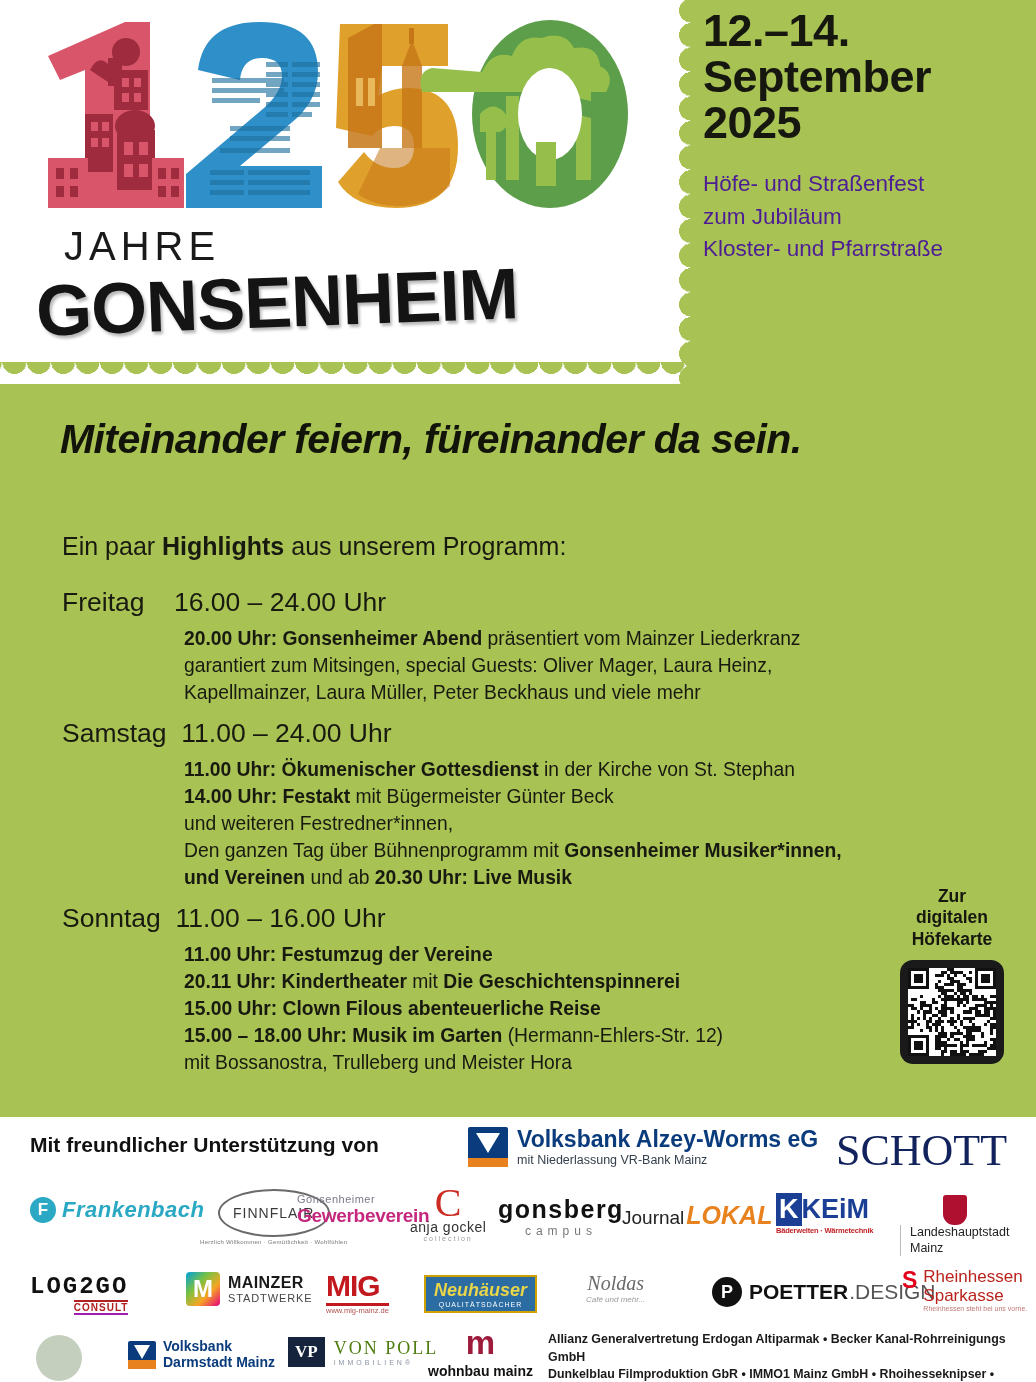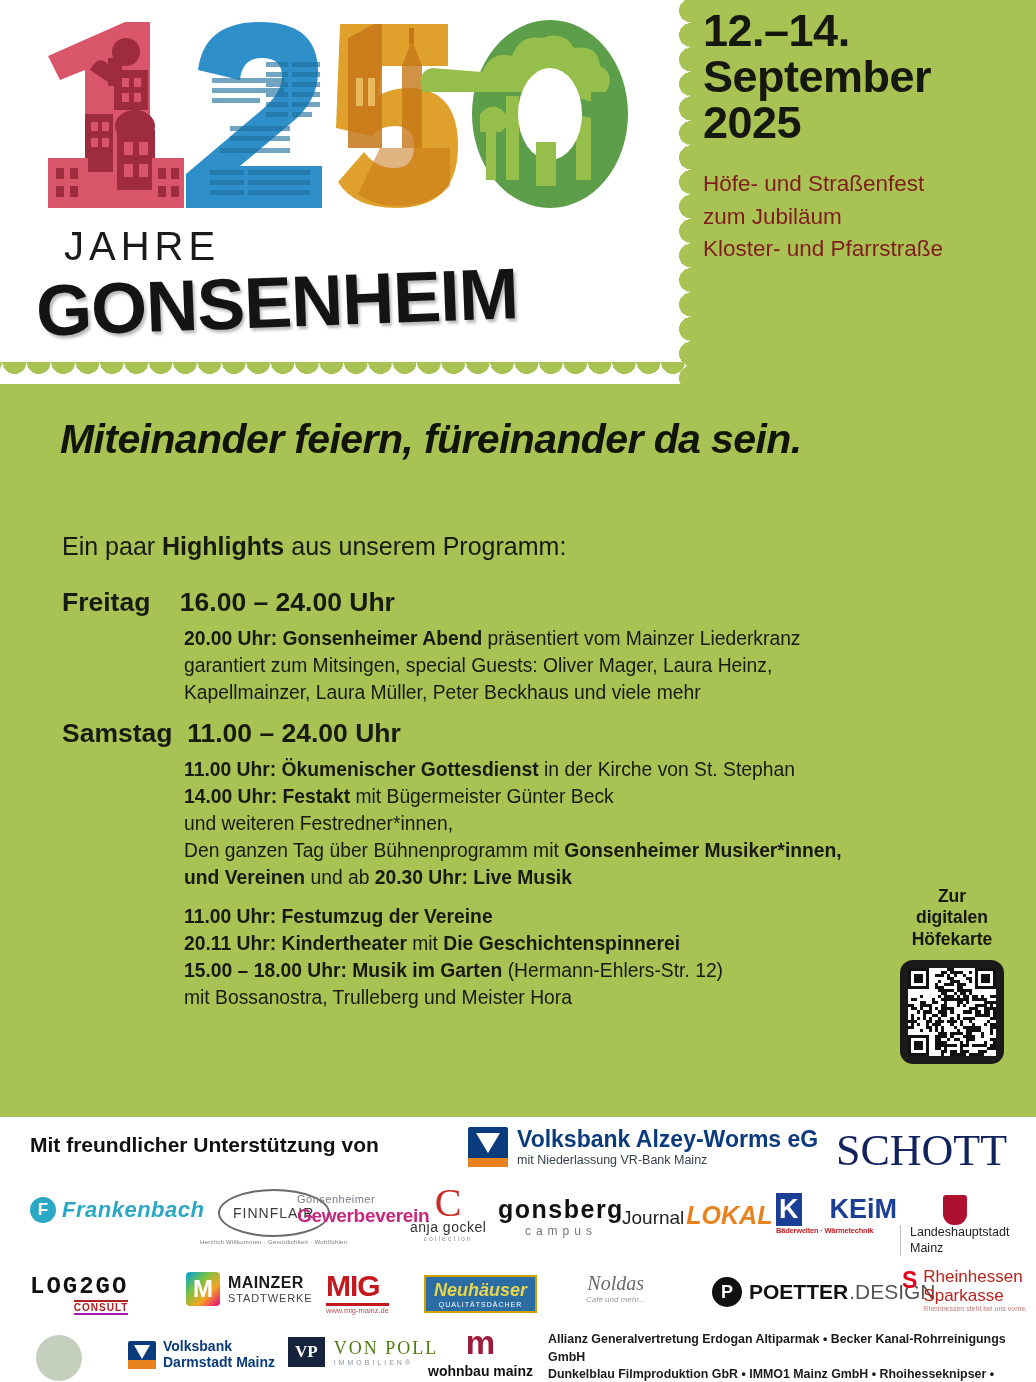--- a/index.html
+++ b/index.html
@@ -81,37 +81,37 @@
   }
 
   
   .hdr { position: absolute; left: 703px; top: 8px; width: 320px; z-index: 7; }
   .hdr-date {
     font-size: 45px; font-weight: 700; line-height: 1.02;
     color: #16170f; letter-spacing: -0.5px;
   }
   .hdr-sub {
     margin-top: 22px;
-    font-size: 22.5px; line-height: 1.46; color: #7f1d1d; font-weight: 400;
+    font-size: 22.5px; line-height: 1.46; color: #4c1d95; font-weight: 400;
   }
 
   
   .slogan {
     position: absolute; left: 60px; top: 416px; z-index: 7;
     font-size: 41px; font-weight: 700; font-style: italic;
     color: #121309; letter-spacing: -0.6px;
   }
 
   
   .prog { position: absolute; left: 62px; top: 532px; width: 800px; z-index: 7; color: #181a10; }
   .prog-intro { font-size: 25px; margin-bottom: 26px; }
   .prog-intro b { font-weight: 700; }
 
   .day-block { margin-bottom: 11px; }
-  .day-head { font-size: 26.5px; font-weight: 700; white-space: pre; }
+  .day-head { font-size: 26.5px; font-weight: 400; white-space: pre; }
   .day-lines { margin-top: 7px; margin-left: 122px; font-size: 19.3px; line-height: 1.41; }
   .day-lines .ln { white-space: normal; }
   .day-lines b { font-weight: 700; }
 
   
   .qr-block { position: absolute; left: 888px; top: 886px; width: 128px; z-index: 7; text-align: center; }
   .qr-caption { font-size: 17.5px; font-weight: 700; line-height: 1.22; color: #16170f; }
   .qr-code {
     margin: 10px auto 0; width: 104px; height: 104px;
     background: #1a1a1a; border-radius: 13px; padding: 8px;
@@ -159,21 +159,21 @@
   .gockel-s{ font-size:7px; color:#999; letter-spacing:2px;}
 
   .gonsberg-1{ font-size:25px; font-weight:700; color:#111; letter-spacing:1.5px;}
   .gonsberg-2{ font-size:12px; color:#777; letter-spacing:5px; text-align:center;}
 
   .journal{ font-size:19px; color:#222; font-weight:400;}
   .lokal{ font-size:25px; font-weight:700; font-style:italic; color:#e8821e;}
 
   .keim-box{ background:#fff; display:flex; align-items:center;}
   .keim-k{ background:#1b3f94; color:#fff; font-size:27px; font-weight:700; padding:1px 3px;}
-  .keim-t{ font-size:27px; font-weight:700; color:#1b3f94;padding-left:28px;}
+  .keim-t{ font-size:27px; font-weight:700; color:#1b3f94;}
   .keim-sub{ font-size:7.5px; font-weight:700; color:#c02026; letter-spacing:-0.2px;}
 
   .mainz-shield{ width:24px;height:30px; background:#b01030; border-radius:3px 3px 11px 11px;}
   .mainz-txt{ font-size:12.5px; color:#222; line-height:1.25; padding-left:9px; border-left:1px solid #bbb;}
 
   .log2go{ font-size:24px; font-weight:700; color:#111; letter-spacing:2px;
            font-family:"Liberation Mono", monospace; }
   .log2go-sub{ font-size:10px; font-weight:700; color:#b02020; letter-spacing:1px; text-align:right;
                border-top:2px solid #b02020; border-bottom:2px solid #a21caf; }
 
@@ -361,23 +361,25 @@
           <div class="day-head">Samstag  11.00 – 24.00 Uhr</div>
           <div class="day-lines">
             <div class="ln"><b>11.00  Uhr:  Ökumenischer Gottesdienst</b> in der Kirche von St. Stephan</div>
             <div class="ln"><b>14.00  Uhr:  Festakt</b> mit Bügermeister Günter Beck</div>
             <div class="ln">und weiteren Festredner*innen,</div>
             <div class="ln">Den ganzen Tag über Bühnenprogramm mit <b>Gonsenheimer Musiker*innen,</b></div>
             <div class="ln"><b>und Vereinen</b> und ab  <b>20.30 Uhr: Live Musik</b></div>
           </div>
         </div>
         <div class="day-block">
+          <div class="day-head">Sonntag  11.00 – 16.00 Uhr</div>
           <div class="day-lines">
             <div class="ln"><b>11.00  Uhr:  Festumzug der Vereine</b></div>
             <div class="ln"><b>20.11  Uhr:  Kindertheater</b> mit  <b>Die Geschichtenspinnerei</b></div>
+            <div class="ln"><b>15.00  Uhr:  Clown Filous abenteuerliche Reise</b></div>
             <div class="ln"><b>15.00 – 18.00 Uhr: Musik im Garten</b> (Hermann-Ehlers-Str. 12)</div>
             <div class="ln">mit Bossanostra, Trulleberg und Meister Hora</div>
           </div>
         </div>
       </div>
   </div>
 
   <div class="qr-block">
     <div class="qr-caption">
       <div>Zur</div>

